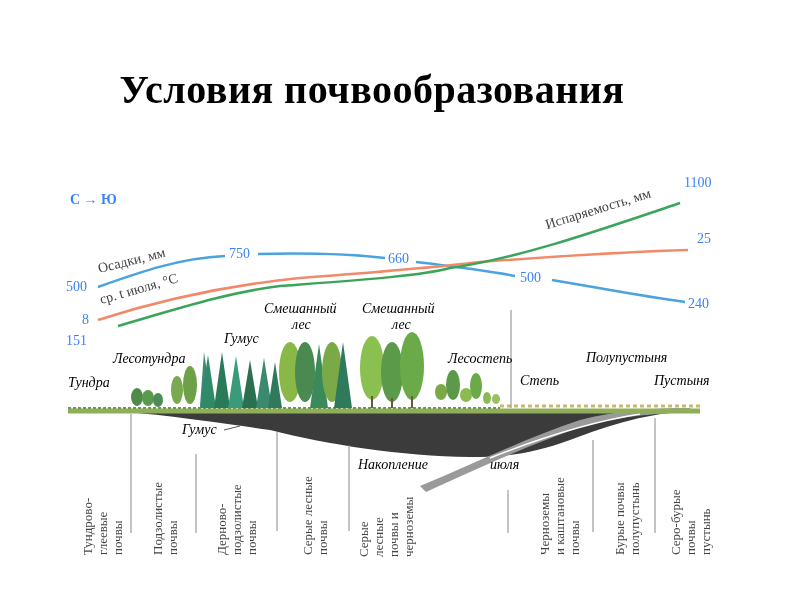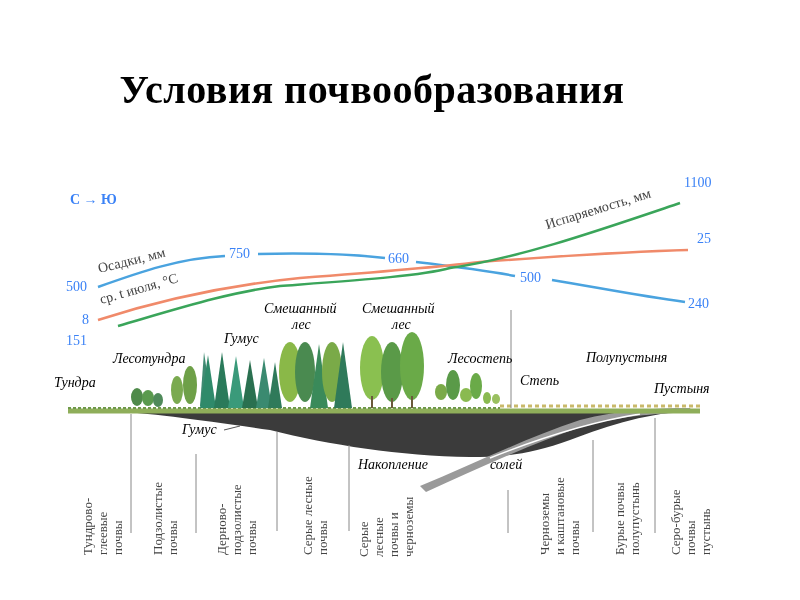--- a/index.html
+++ b/index.html
@@ -105,35 +105,35 @@
   <div class="num" style="left:66px;top:280px;">500</div>
   <div class="num" style="left:229px;top:247px;">750</div>
   <div class="num" style="left:388px;top:252px;">660</div>
   <div class="num" style="left:520px;top:271px;">500</div>
   <div class="num" style="left:688px;top:297px;">240</div>
   <div class="num" style="left:82px;top:313px;">8</div>
   <div class="num" style="left:697px;top:232px;">25</div>
   <div class="num" style="left:66px;top:334px;">151</div>
   <div class="num" style="left:684px;top:176px;">1100</div>
 
-  <div class="lbl" style="left:54px;top:376px;">Тундра</div>
+  <div class="lbl" style="left:68px;top:376px;">Тундра</div>
   <div class="lbl" style="left:113px;top:352px;">Лесотундра</div>
   <div class="lbl" style="left:224px;top:332px;">Гумус</div>
   <div class="lbl" style="left:264px;top:302px;">Смешанный</div>
   <div class="lbl" style="left:292px;top:318px;">лес</div>
   <div class="lbl" style="left:362px;top:302px;">Смешанный</div>
   <div class="lbl" style="left:392px;top:318px;">лес</div>
   <div class="lbl" style="left:448px;top:352px;">Лесостепь</div>
   <div class="lbl" style="left:520px;top:374px;">Степь</div>
   <div class="lbl" style="left:586px;top:351px;">Полупустыня</div>
-  <div class="lbl" style="left:654px;top:374px;margin-top:8px;">Пустыня</div>
+  <div class="lbl" style="left:654px;top:374px;">Пустыня</div>
 
   <div class="lbl" style="left:182px;top:423px;">Гумус</div>
   <div class="lbl" style="left:358px;top:458px;">Накопление</div>
-  <div class="lbl" style="left:490px;top:458px;">солей</div>
+  <div class="lbl" style="left:490px;top:458px;">июля</div>
 
   <div class="vlbl" style="left:80px;top:555px;">Тундрово-
 глеевые
 почвы</div>
   <div class="vlbl" style="left:150px;top:555px;">Подзолистые
 почвы</div>
   <div class="vlbl" style="left:214px;top:555px;">Дерново-
 подзолистые
 почвы</div>
   <div class="vlbl" style="left:300px;top:555px;">Серые лесные

